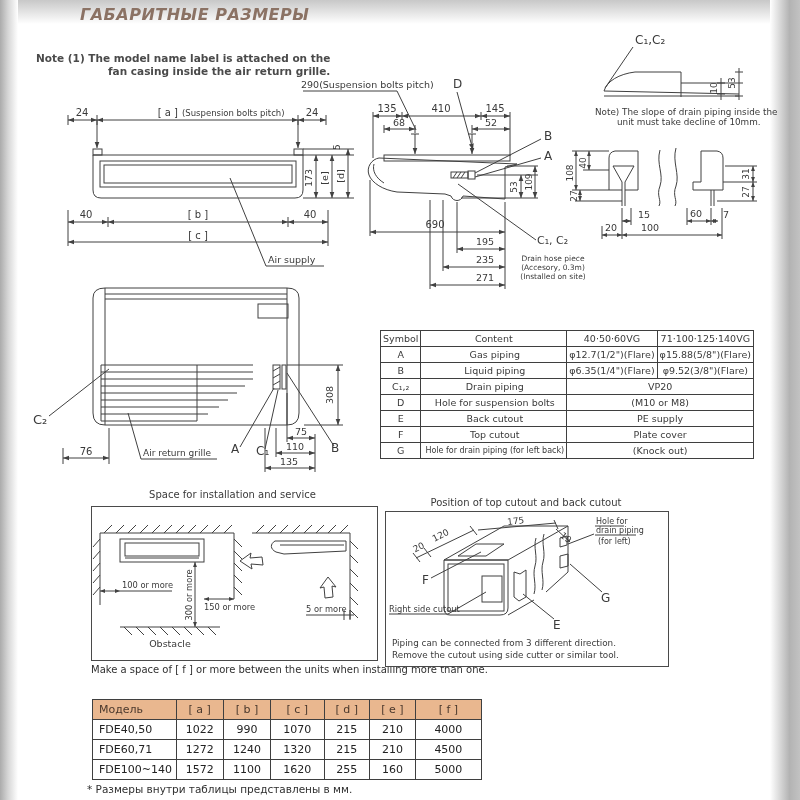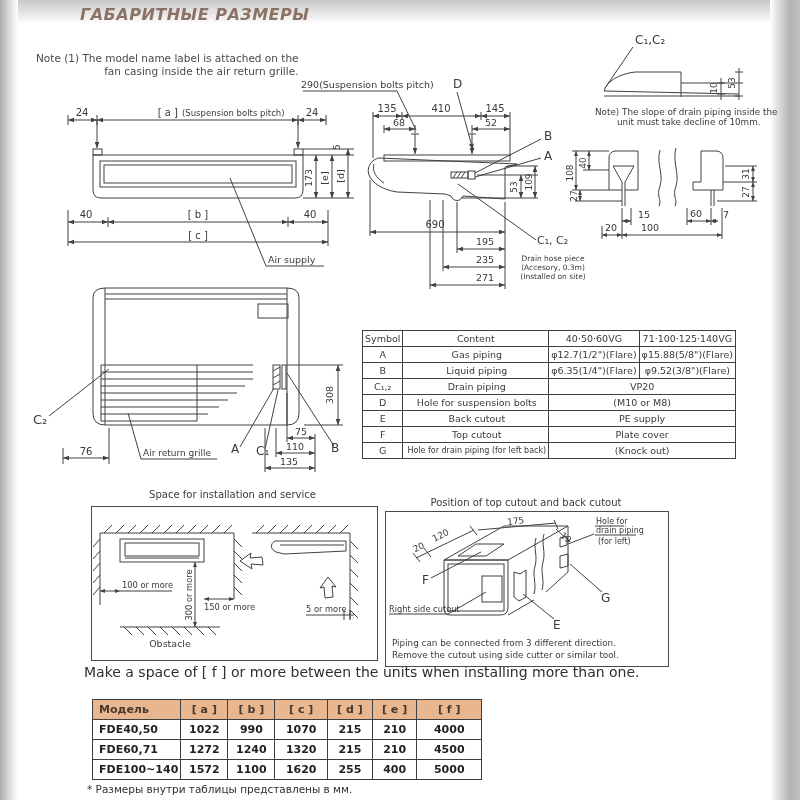--- a/index.html
+++ b/index.html
@@ -7,40 +7,40 @@
        font-family:"DejaVu Sans",sans-serif;color:#3a3a3a;overflow:hidden;}
   .abs{position:absolute;}
   
   .edge-left{left:0;top:0;width:18px;height:800px;
      background:linear-gradient(to right,#ababab,#d6d6d6 45%,#ffffff);}
   .edge-right{left:770px;top:0;width:30px;height:800px;
      background:linear-gradient(to left,#c2c2c2,#b3b3b3 35%,#ffffff);}
   .top-band{left:18px;top:0;width:752px;height:24px;
      background:linear-gradient(#c8c8c8,#ffffff);}
   .page-title{left:80px;top:5px;font-size:16px;font-weight:bold;color:#8b7264;letter-spacing:.5px;font-style:italic;}
-  .note1{left:36px;top:52px;font-size:10.5px;line-height:13px;color:#4a4a4a;}
+  .note1{left:36px;top:52px;font-size:10.5px;line-height:13px;color:#4a4a4a;font-weight:bold;}
   .note1 .l2{padding-left:37px;text-align:right;}
   
   svg{position:absolute;overflow:visible;}
   svg .ln line,svg .ln path,svg .ln rect,svg .ln polygon,svg .ln polyline{
       stroke:#414141;stroke-width:1;fill:none;}
   svg text{fill:#3a3a3a;font-family:"DejaVu Sans",sans-serif;}
   
   table{border-collapse:collapse;}
-  .symtab{left:362px;top:330px;width:342px;font-size:9.5px;}
+  .symtab{left:380px;top:330px;width:342px;font-size:9.5px;}
   .symtab th,.symtab td{border:1px solid #3f3f3f;height:15px;text-align:center;
       padding:0 2px;font-weight:normal;white-space:nowrap;}
   .symtab .lft{text-align:center;padding-left:4px;}
   .symtab .sm{font-size:8px;}
   .boxtitle{font-size:10px;text-align:center;color:#3a3a3a;}
   .secbox{border:1px solid #4a4a4a;background:#ffffff;}
-  .spacing-note{left:84px;top:664px;font-size:14px;color:#2f2f2f;text-align:right;}
+  .spacing-note{left:91px;top:664px;font-size:10px;color:#2f2f2f;text-align:right;}
   .modeltab{left:92px;top:699px;width:390px;font-size:11px;}
   .modeltab th,.modeltab td{border:1px solid #3f3f3f;height:19px;text-align:center;
-      padding:0 2px;font-weight:bold;color:#222;margin-left:16px;}
+      padding:0 2px;font-weight:normal;color:#222;margin-left:16px;}
   .modeltab th{background:#e9b78f;color:#4a382c;}
   .modeltab .lft{text-align:left;padding-left:6px;}
   .footnote{left:87px;top:783px;font-size:10.5px;color:#2f2f2f;}
 </style>
 </head>
 <body>
 
 <div class="abs edge-left"></div>
 <div class="abs edge-right"></div>
 <div class="abs top-band"></div>
@@ -531,18 +531,18 @@
     <td>215</td>
     <td>210</td>
     <td>4500</td>
   </tr>
   <tr>
     <td class="lft">FDE100~140</td>
     <td>1572</td>
     <td>1100</td>
     <td>1620</td>
     <td>255</td>
-    <td>400</td>
+    <td>160</td>
     <td>5000</td>
   </tr>
 </tbody>
   </table>
 <div class="abs footnote">* Размеры внутри таблицы представлены в мм.</div>
 
 </body></html>

